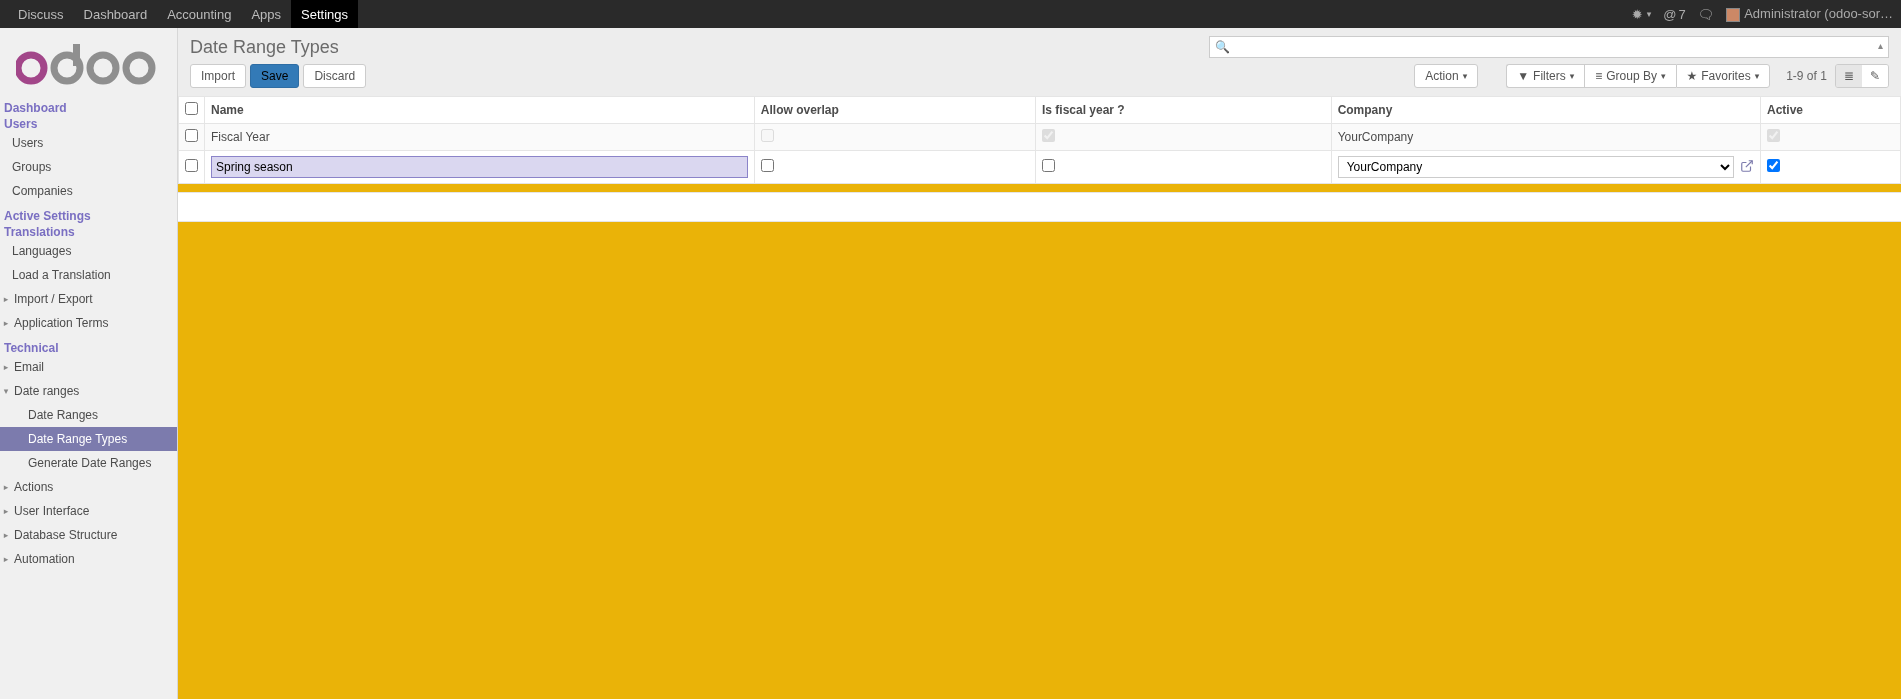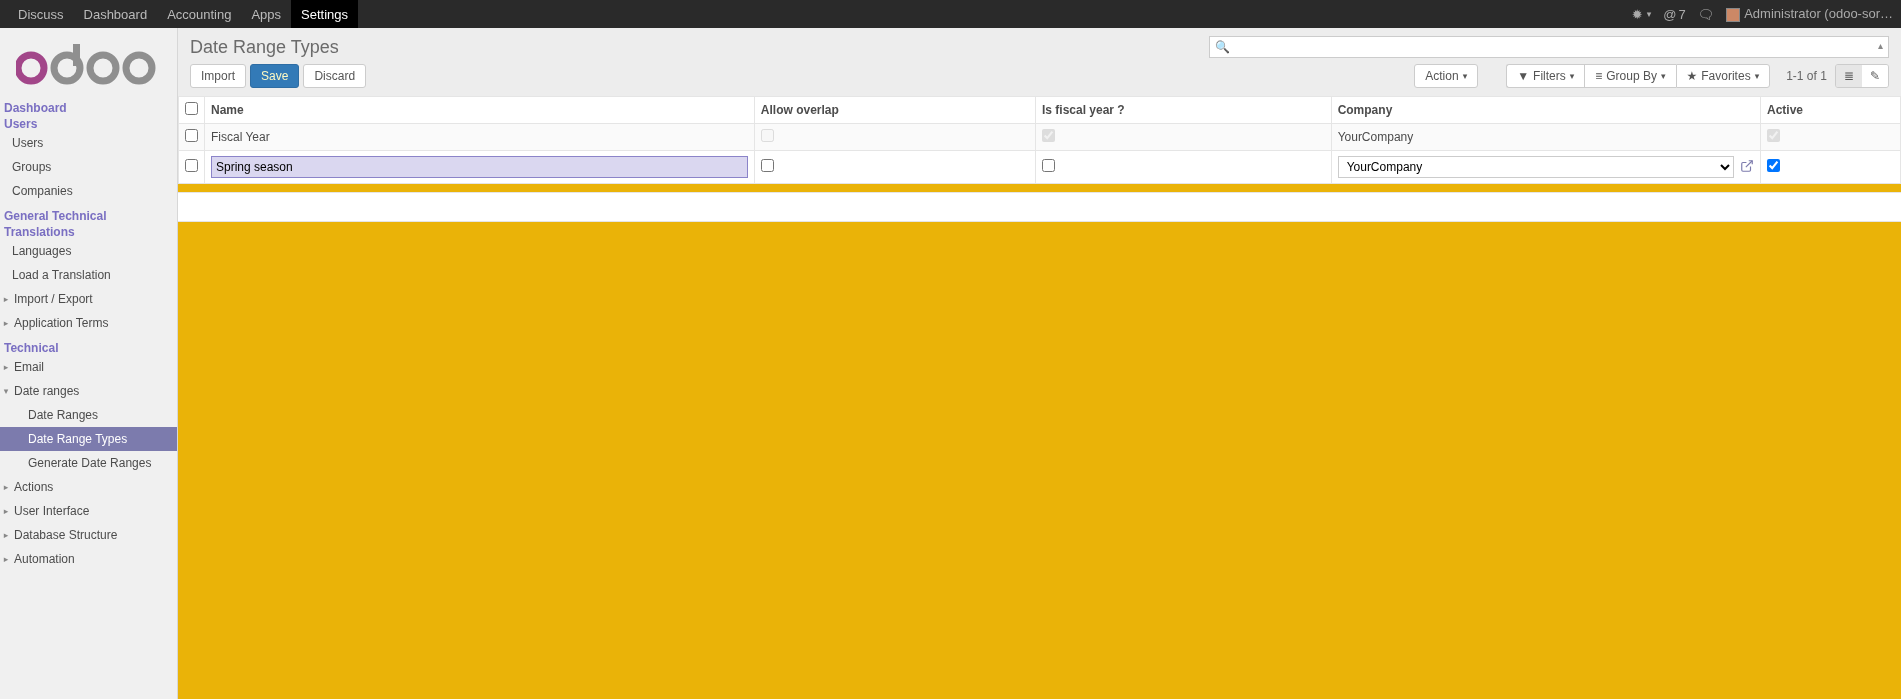--- a/index.html
+++ b/index.html
@@ -104,21 +104,21 @@
     .btn {
       background: #fff;
       border: 1px solid #ccc;
       border-radius: 3px;
       padding: 4px 10px;
       font-size: 12px;
       cursor: pointer;
       color: #555;
       display:inline-flex; align-items:center; gap:4px;
     }
-    .btn.primary { background: #337ab7; color: #fef9c3; border-color: #2e6da4; }
+    .btn.primary { background: #337ab7; color: #000000; border-color: #2e6da4; }
     .toolbar-spacer { margin-left: auto; }
     .btn-group { display:flex; gap:6px; margin-left:8px;}
     .btn-group.filters-group { gap:0; }
     .btn-group.filters-group .btn { border-radius:0; border-right:none;}
     .btn-group.filters-group .btn:first-child{ border-top-left-radius:3px;border-bottom-left-radius:3px;}
     .btn-group.filters-group .btn:last-child{ border-top-right-radius:3px;border-bottom-right-radius:3px; border-right:1px solid #ccc;}
     .pager-area { display:flex; align-items:center; gap:8px; margin-left:12px;}
     .pager-text { font-size:12px; color:#666;}
     .view-switch { display:flex; border:1px solid #ccc; border-radius:3px; overflow:hidden;}
     .view-switch .vbtn { padding:4px 8px; background:#fff; cursor:pointer; font-size:12px; color:#555;}
@@ -198,21 +198,21 @@
       </svg>
     </div>
 
     <div class="section-title">Dashboard</div>
 
     <div class="section-title first-sub">Users</div>
     <div class="menu-item indent1">Users</div>
     <div class="menu-item indent1">Groups</div>
     <div class="menu-item indent1">Companies</div>
 
-    <div class="section-title">General Technical</div>
+    <div class="section-title">Active Settings</div>
 
     <div class="section-title first-sub">Translations</div>
     <div class="menu-item indent1">Languages</div>
     <div class="menu-item indent1">Load a Translation</div>
     <div class="menu-item with-caret">
         <span class="caret">▸</span>
         <span>Import / Export</span>
       </div>
     <div class="menu-item with-caret">
         <span class="caret">▸</span>
@@ -283,21 +283,21 @@
           <span class="caret-down">▾</span>
         </button>
         <button class="btn">
           <span>★</span>
           <span>Favorites</span>
           <span class="caret-down">▾</span>
         </button>
       </div>
 
       <div class="pager-area">
-        <span class="pager-text">1-1 of 1</span>
+        <span class="pager-text">1-9 of 1</span>
         <div class="view-switch">
           <div class="vbtn active"><span>≣</span></div>
           <div class="vbtn"><span>✎</span></div>
         </div>
       </div>
     </div>
 
     <div class="table-wrap">
       <table class="list">
         <thead>

